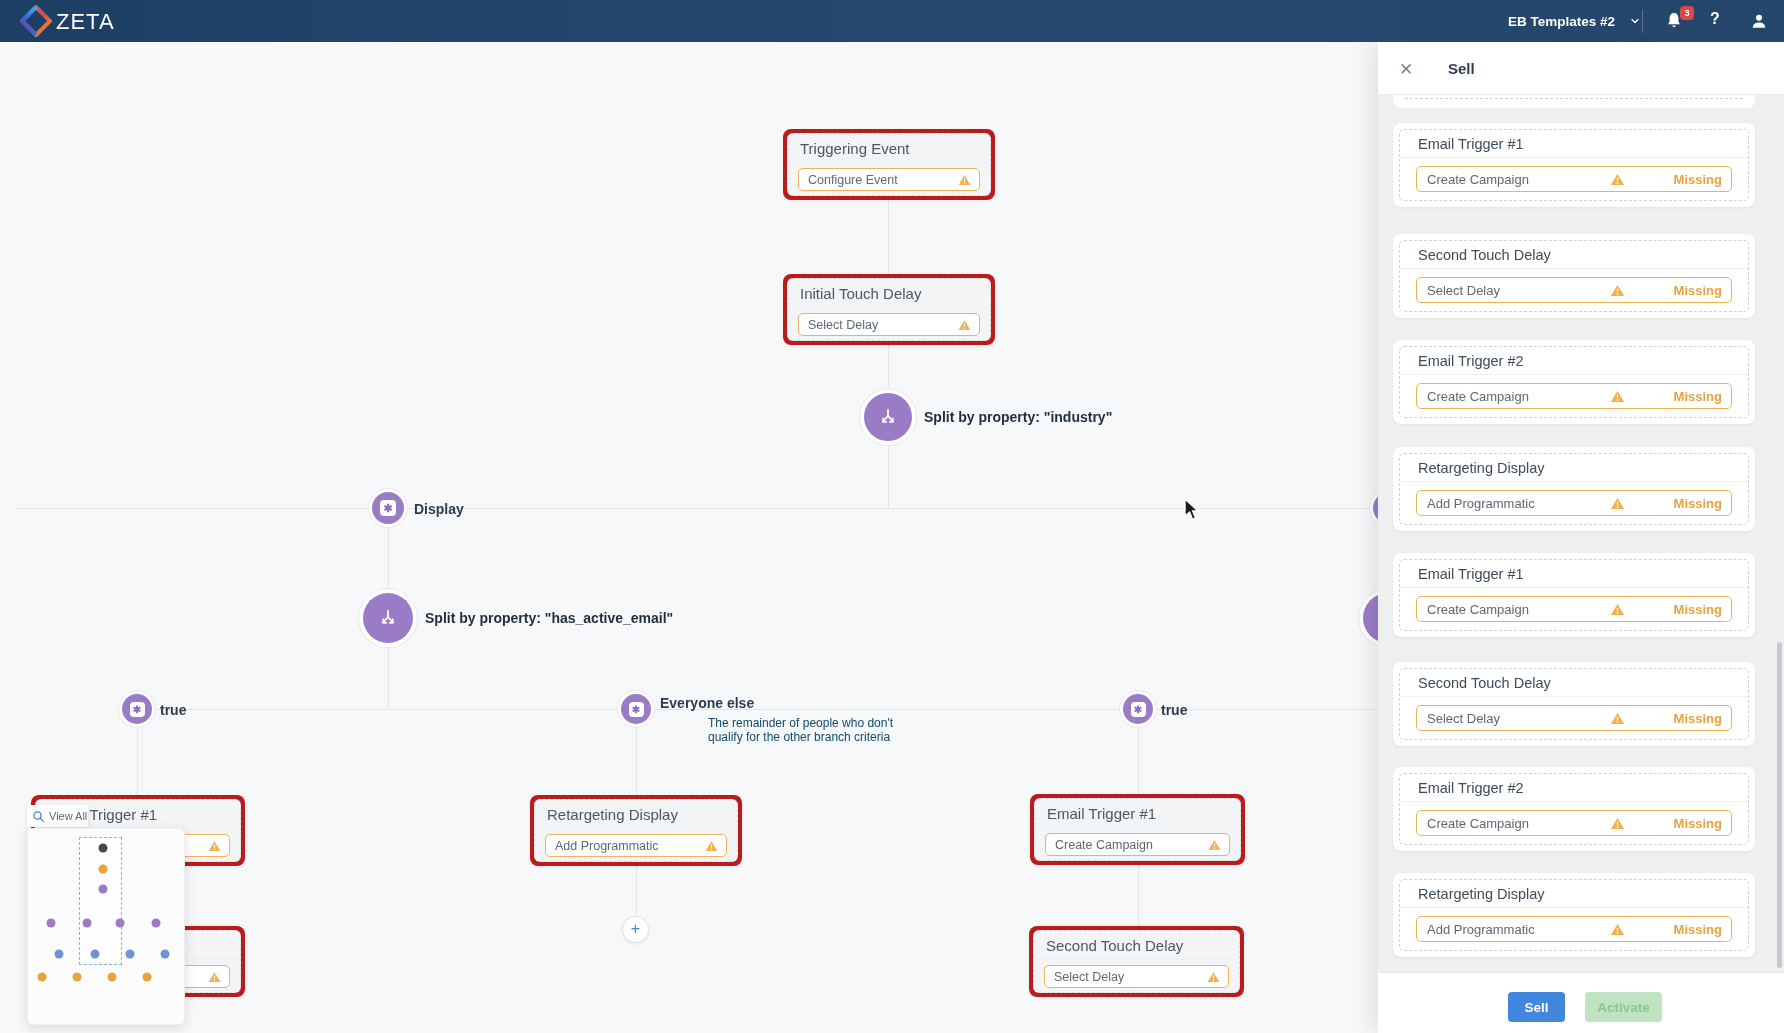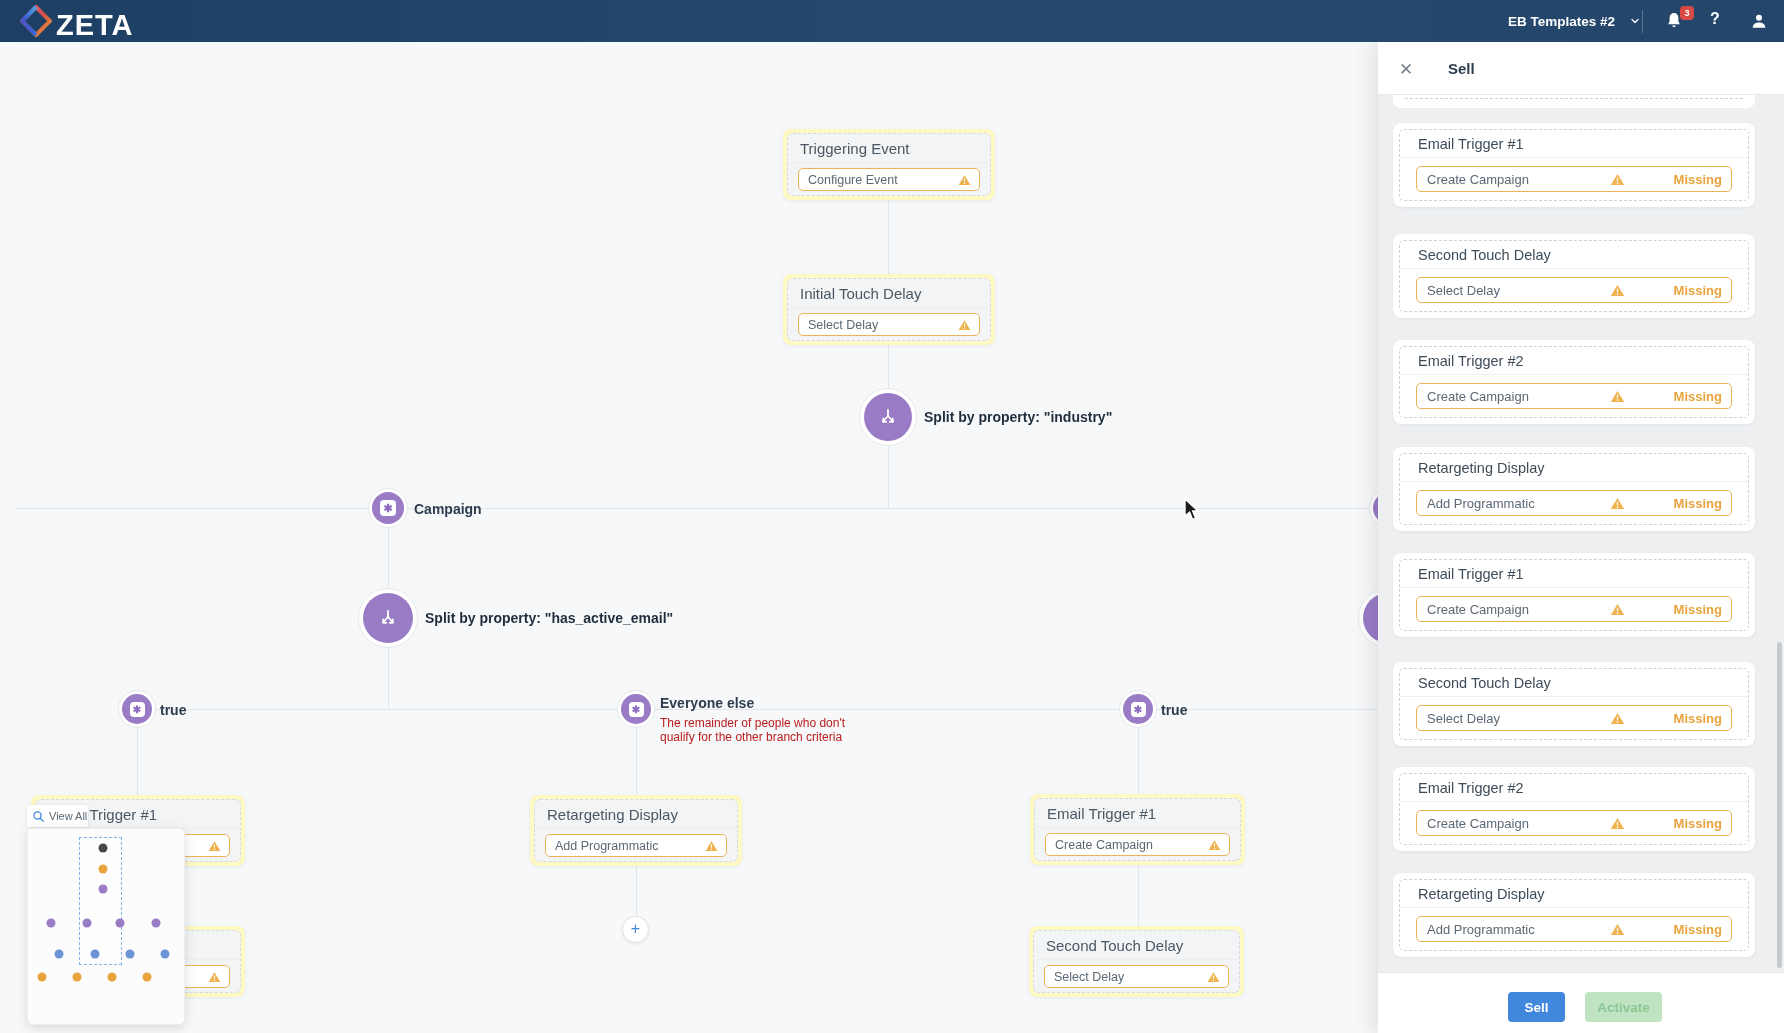--- a/index.html
+++ b/index.html
@@ -4,57 +4,57 @@
 <style>
   * { box-sizing: border-box; margin: 0; padding: 0; }
   html,body { width:1784px; height:1033px; overflow:hidden; }
   body { font-family: "Liberation Sans", sans-serif; background:#f7f8f9; }
   #app { position:relative; width:1784px; height:1033px; overflow:hidden; }
 
   
   .nav { position:absolute; left:0; top:0; width:1784px; height:42px;
          background:linear-gradient(90deg,#1d3f64 0%, #27496f 55%, #24466b 100%); z-index:40; }
   .logo-wrap { position:absolute; left:20px; top:5px; width:32px; height:32px; }
-  .brand { position:absolute; left:56px; top:9px; color:#fff; font-size:29px; font-weight:700; letter-spacing:1px; }
+  .brand { position:absolute; left:56px; top:9px; color:#fff; font-size:22px; font-weight:400; letter-spacing:1px; }
   .workspace { position:absolute; left:1508px; top:0; height:42px; display:flex; align-items:center; gap:14px; cursor:pointer; }
   .workspace span { color:#ffffff; font-size:13.5px; font-weight:700; }
   .nav-divider { position:absolute; left:1642px; top:10px; width:1px; height:23px; background:rgba(255,255,255,.25); }
   .bell { position:absolute; left:1664px; top:11px; width:20px; height:20px; }
   .badge { position:absolute; left:1680px; top:6px; min-width:14px; height:14px; background:#d84a45; border-radius:4px;
            color:#fff; font-size:9px; font-weight:700; text-align:center; line-height:14px; padding:0 2px; }
   .help { position:absolute; left:1710px; top:10px; color:#fff; font-size:16px; font-weight:700; }
   .person { position:absolute; left:1749px; top:11px; width:20px; height:20px; }
 
   
   .titlebar { position:absolute; left:0; top:42px; width:1784px; height:53px; background:#fff; border-bottom:1px solid #e7e9eb; z-index:5; }
   .back-btn { position:absolute; left:42px; top:14px; width:26px; height:26px; display:flex; align-items:center; justify-content:center; cursor:pointer; }
   .tb-divider { position:absolute; left:123px; top:0; width:1px; height:53px; background:#e7e9eb; }
   .page-title { position:absolute; left:167px; top:18px; font-size:15px; font-weight:700; color:#2e3d4d; }
 
   
   .canvas { position:absolute; left:0; top:95px; width:1378px; height:938px; background:#f7f8f9; overflow:hidden; z-index:1; }
   .vline { position:absolute; width:1px; background:#e3e6e9; }
   .hline { position:absolute; height:1px; background:#e3e6e9; }
 
-  .card { position:absolute; background:#fef9c3; border-radius:8px; box-shadow:0 1px 4px rgba(40,50,60,.08); z-index:2; }
+  .card { position:absolute; background:#b91c1c; border-radius:8px; box-shadow:0 1px 4px rgba(40,50,60,.08); z-index:2; }
   .card-in { position:absolute; inset:4px; background:#f3f4f6; border:1.5px dashed #d6dade; border-radius:6px; }
   .card-title { height:29px; line-height:29px; padding-left:12px; font-size:15px; color:#4a5864; border-bottom:1px solid #eceef0;
                 white-space:nowrap; overflow:hidden; }
   .card-btn { margin:5px 10px 0; height:23px; background:#fff; border:1.5px solid #ecb35a; border-radius:5px;
               display:flex; align-items:center; justify-content:space-between; padding:0 8px 0 9px; cursor:pointer;text-align:right; }
   .card-btn .lbl { font-size:12.5px; color:#5c6874; white-space:nowrap; }
 
   .circle-outer { position:absolute; background:#fff; border:1px solid #e6e9eb; border-radius:50%;
                   display:flex; align-items:center; justify-content:center; z-index:2; }
   .circle-purple { background:#9a7bc6; border-radius:50%; display:flex; align-items:center; justify-content:center; }
   .ast-badge { background:#fff; border-radius:4px; display:flex; align-items:center; justify-content:center;
                color:#8d6cc0; font-weight:700; }
   .branch-label { position:absolute; transform:translateY(-50%); font-size:14px; font-weight:700; color:#2d3c4e; white-space:nowrap; z-index:2; }
   .split-label { position:absolute; transform:translateY(-50%); font-size:14px; font-weight:700; color:#1f2d3d; white-space:nowrap; z-index:2; }
-  .branch-desc { position:absolute; width:210px; font-size:12px; line-height:14px; color:#b91c1c; z-index:2; }
+  .branch-desc { position:absolute; width:210px; font-size:12px; line-height:14px; color:#0c4a6e; z-index:2;margin-left:48px; }
 
   .plus-btn { position:absolute; width:27px; height:27px; background:#fff; border:1px solid #e0e4e7; border-radius:50%;
               box-shadow:0 1px 3px rgba(0,0,0,.08); color:#3d87e0; font-size:16px; text-align:center; line-height:24px; cursor:pointer; z-index:2; }
 
   
   .viewall { position:absolute; left:27px; top:710px; width:61px; height:22px; background:#fff; border-radius:4px 4px 0 0;
              box-shadow:0 1px 4px rgba(0,0,0,.10); display:flex; align-items:center; gap:4px; padding-left:5px; z-index:6; cursor:pointer; }
   .viewall span { font-size:11px; color:#5c6874;text-align:right; }
   .minimap { position:absolute; left:27px; top:733px; width:158px; height:197px; background:#fcfcfd; border:1px solid #eceef0;
              border-radius:0 6px 6px 6px; box-shadow:0 3px 12px rgba(0,0,0,.13); z-index:6; }
@@ -193,21 +193,21 @@
         </svg>
       </div>
     </div>
     <div class="split-label" style="left:924px; top:322px;">Split by property: "industry"</div>
 
     <div class="circle-outer" style="left:368px; top:393px; width:40px; height:40px;">
       <div class="circle-purple" style="width:32px; height:32px;">
         <div class="ast-badge" style="width:16px; height:16px; font-size:11px; line-height:16px;">✱</div>
       </div>
     </div>
-    <div class="branch-label" style="left:414px; top:414px;">Campaign</div>
+    <div class="branch-label" style="left:414px; top:414px;">Display</div>
 
     <div class="circle-outer" style="left:358px; top:493px; width:60px; height:60px;">
       <div class="circle-purple" style="width:50px; height:50px;">
         <svg width="26" height="22" viewBox="0 0 26 22" fill="none" stroke="#ffffff" stroke-width="1.8" stroke-linecap="round" stroke-linejoin="round">
           <path d="M13 4v6"></path>
             <path d="M13 10 L8 15.5"></path>
             <path d="M8.4 12.3 L8 15.5 L11.2 15.9"></path>
           <path d="M13 10 L18 15.5"></path>
             <path d="M17.6 12.3 L18 15.5 L14.8 15.9"></path>
         </svg>

